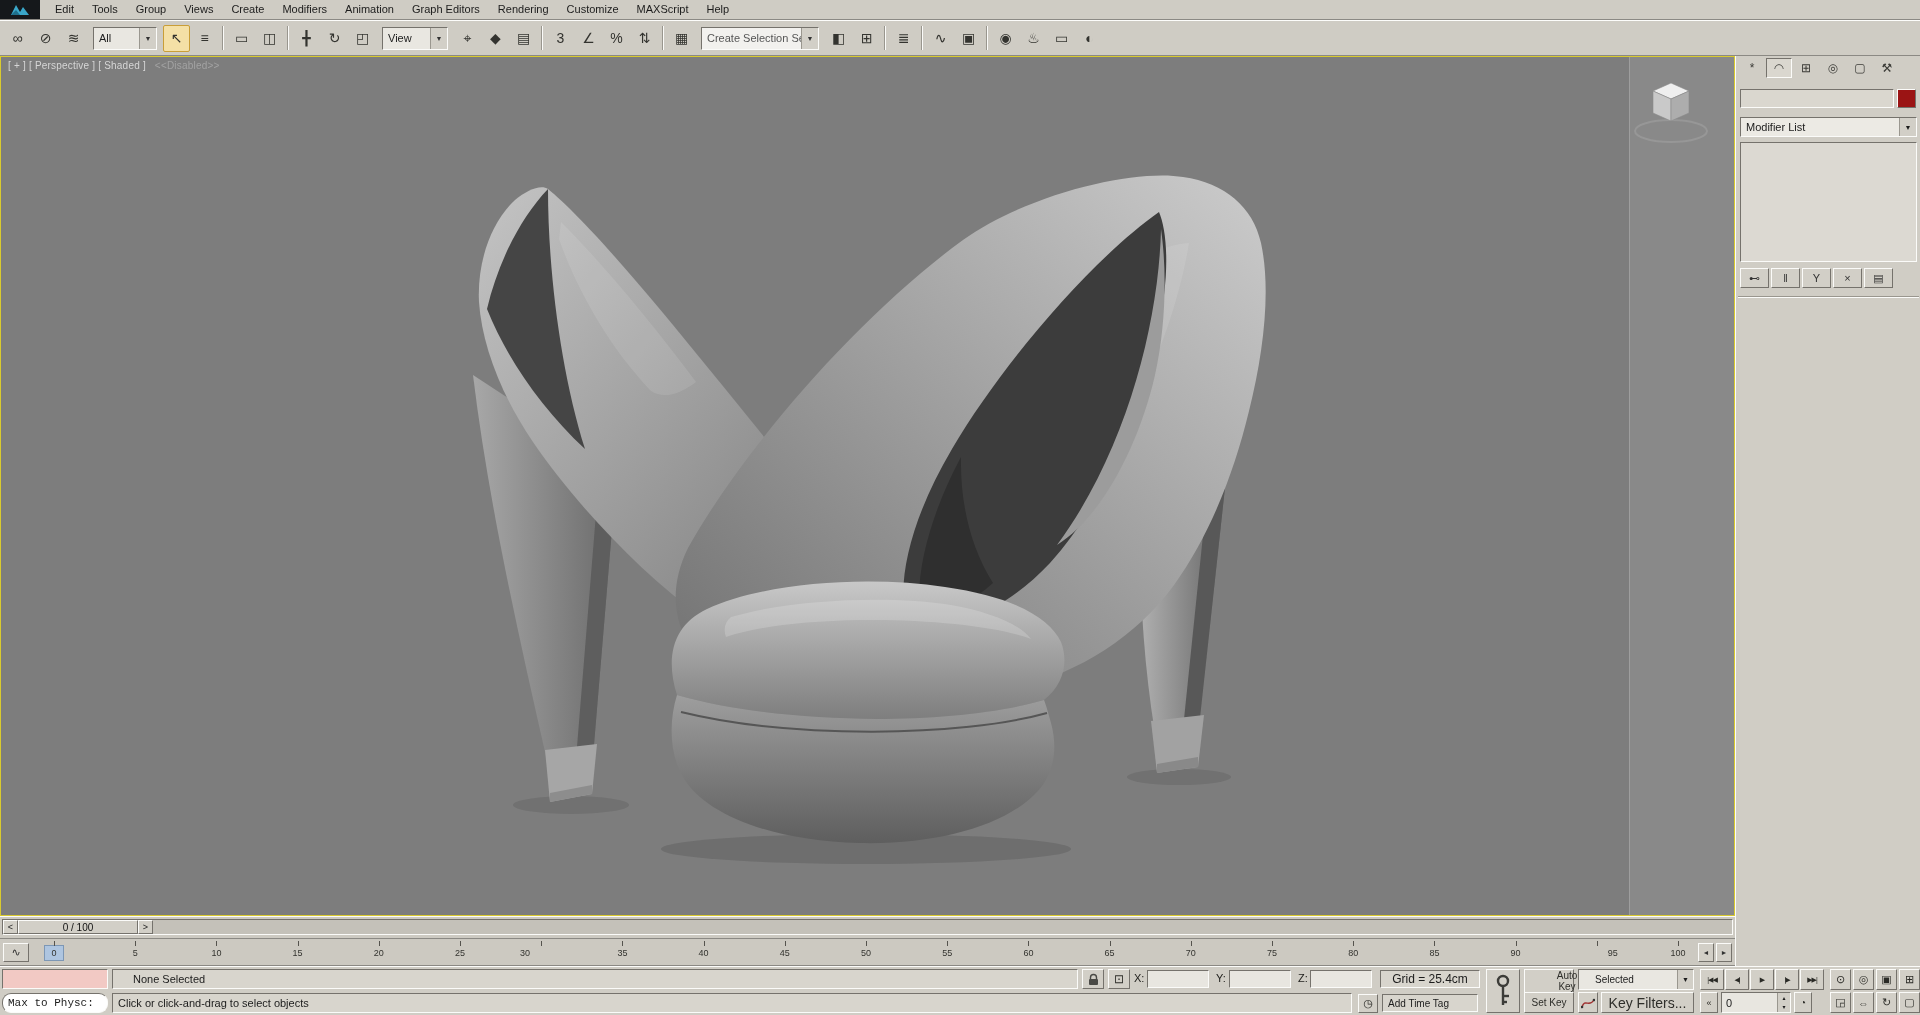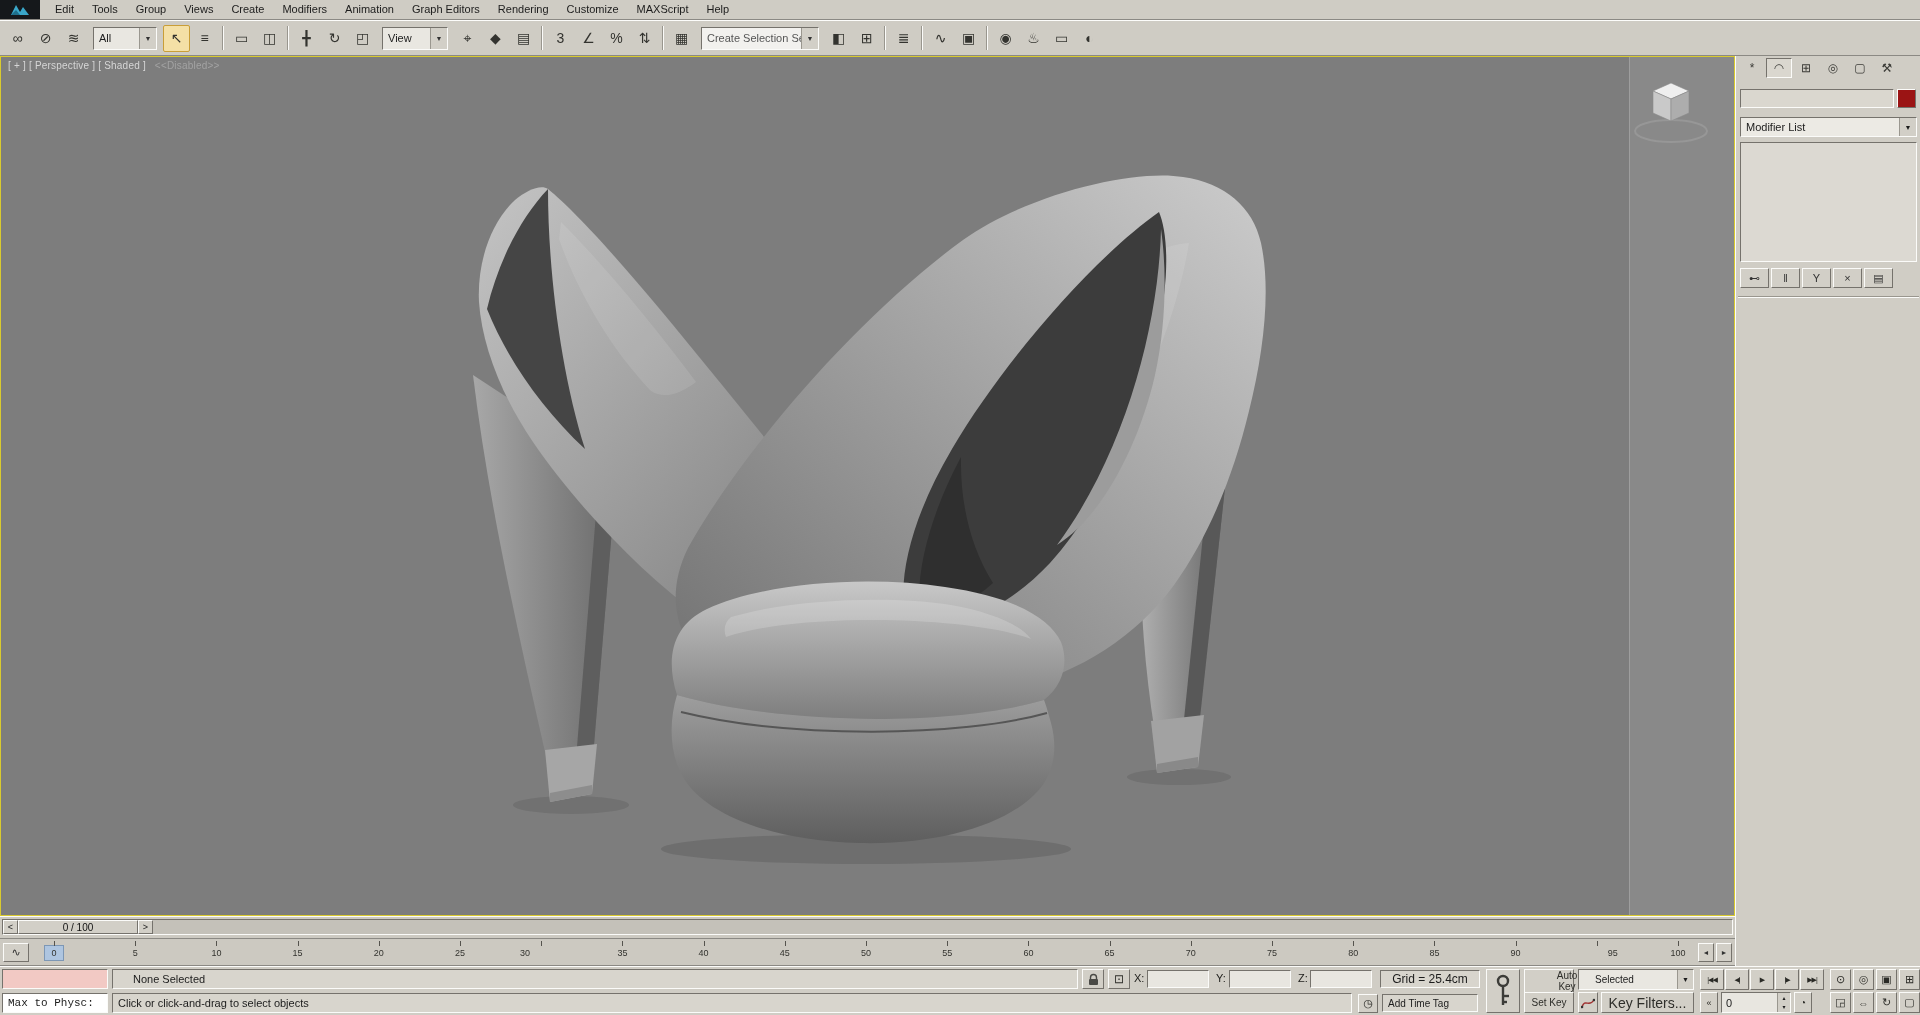--- a/index.html
+++ b/index.html
@@ -89,21 +89,21 @@
             justify-content:center;font-size:7px;color:#333;}
 
   
   .statusbar{position:absolute;left:0;top:966px;width:100%;height:49px;background:#d0cdc5;
              border-top:1px solid #fbfbf9;font-size:11px;}
   .sb{position:absolute;}
   .sfield{display:flex;align-items:center;padding:0 5px;white-space:nowrap;overflow:hidden;
           background:#d8d5cd;border:1px solid;border-color:#75726c #fbfbf9 #fbfbf9 #75726c;}
   .listener1{left:2px;top:2px;width:106px;height:20px;background:#f2c9c4;}
   .listener2{left:2px;top:26px;width:106px;height:20px;background:#ffffff;
-             font-family:"Liberation Mono",monospace;font-size:11px;}
+             font-family:"Liberation Mono",monospace;font-size:11px;border-radius:9px;}
   .statusline{left:112px;top:2px;width:966px;height:20px;padding-left:20px;}
   .promptline{left:112px;top:26px;width:1240px;height:20px;}
   .sbtn{display:flex;align-items:center;justify-content:center;color:#2e2e2a;}
   .lockbtn{left:1082px;top:2px;width:22px;height:20px;}
   .absbtn{left:1108px;top:2px;width:22px;height:20px;font-size:12px;}
   .coordlbl{top:5px;font-size:11px;color:#22221f;}
   .coordfield{top:3px;width:62px;height:18px;background:#e8e6e0;border:1px solid;
               border-color:#75726c #fbfbf9 #fbfbf9 #75726c;padding:0 3px;font-size:11px;}
   .gridfield{left:1380px;top:3px;width:100px;height:18px;font-size:12px;justify-content:center;display:flex;}
   .ttagicon{left:1358px;top:27px;width:20px;height:19px;font-size:11px;}

